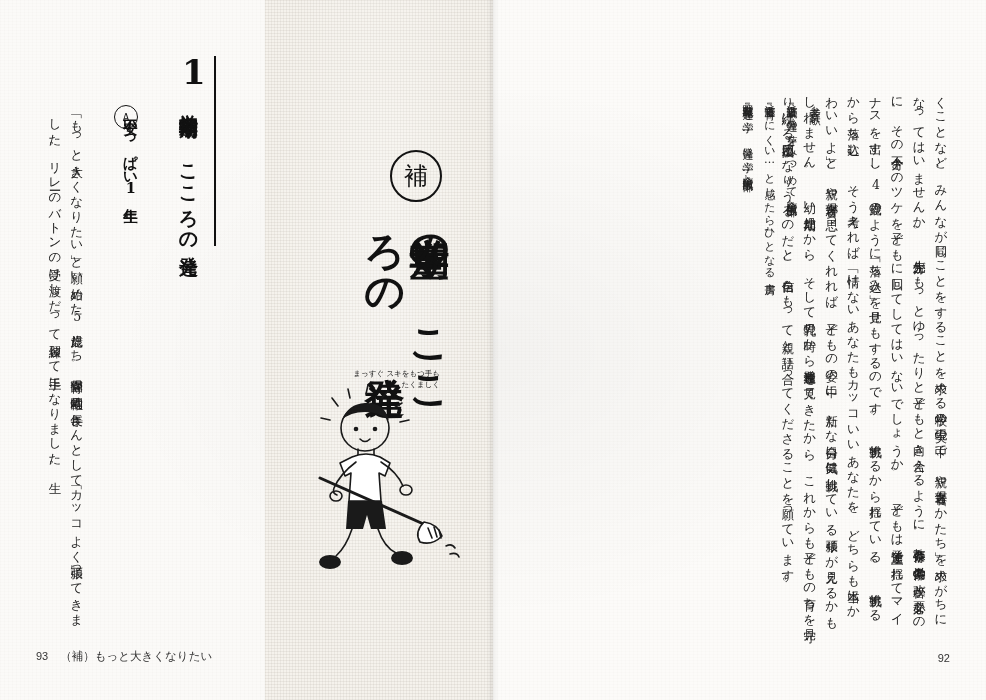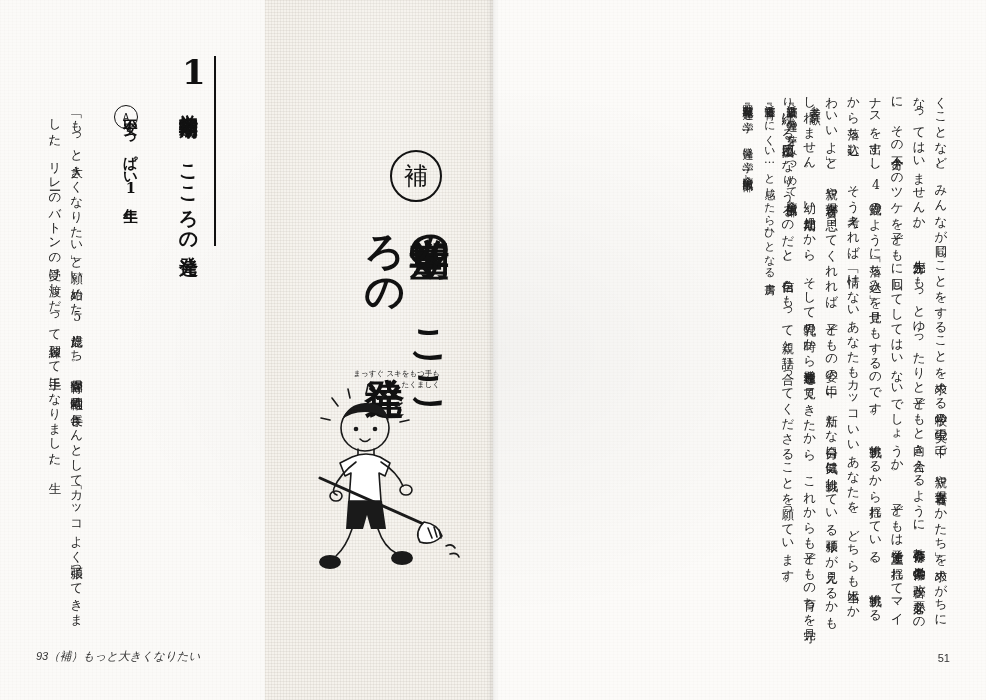--- a/index.html
+++ b/index.html
@@ -249,23 +249,22 @@
   }
 
   .page-num-left {
     position: absolute;
     bottom: 36px;
     left: 36px;
     font-size: 11px;
     color: #333;
     font-family: "Liberation Sans", sans-serif;
     display: flex;
-    gap: 0;
+    gap: 12px;
     align-items: baseline;
-    font-style: italic;
   }
   .page-num-left .folio-label {
     font-family: "DejaVu Serif", serif;
     font-size: 11.5px;
   }
 
   
   .illustration {
     position: absolute;
     top: 350px;
@@ -306,21 +305,21 @@
     <div class="refs" style="right:184px;">
       <div class="vtext">近藤直子『続　発達の芽をみつめて』全障研出版部</div>
     </div>
     <div class="refs" style="right:206px;">
       <div class="vtext">近藤直子『育てにくい…と感じたら』ひとなる書房</div>
     </div>
     <div class="refs" style="right:228px;">
       <div class="vtext">藤野友紀『発達を学ぶ　発達に学ぶ』全障研出版部</div>
     </div>
 
-    <div class="page-num-right">51</div>
+    <div class="page-num-right">92</div>
   </div>
 
   <div class="page left-page">
     <div class="grain"></div>
     <div class="texture-band"></div>
 
     <div class="chapter-title-block">
       <div class="maru-ho">
         <span>補</span>
       </div>

